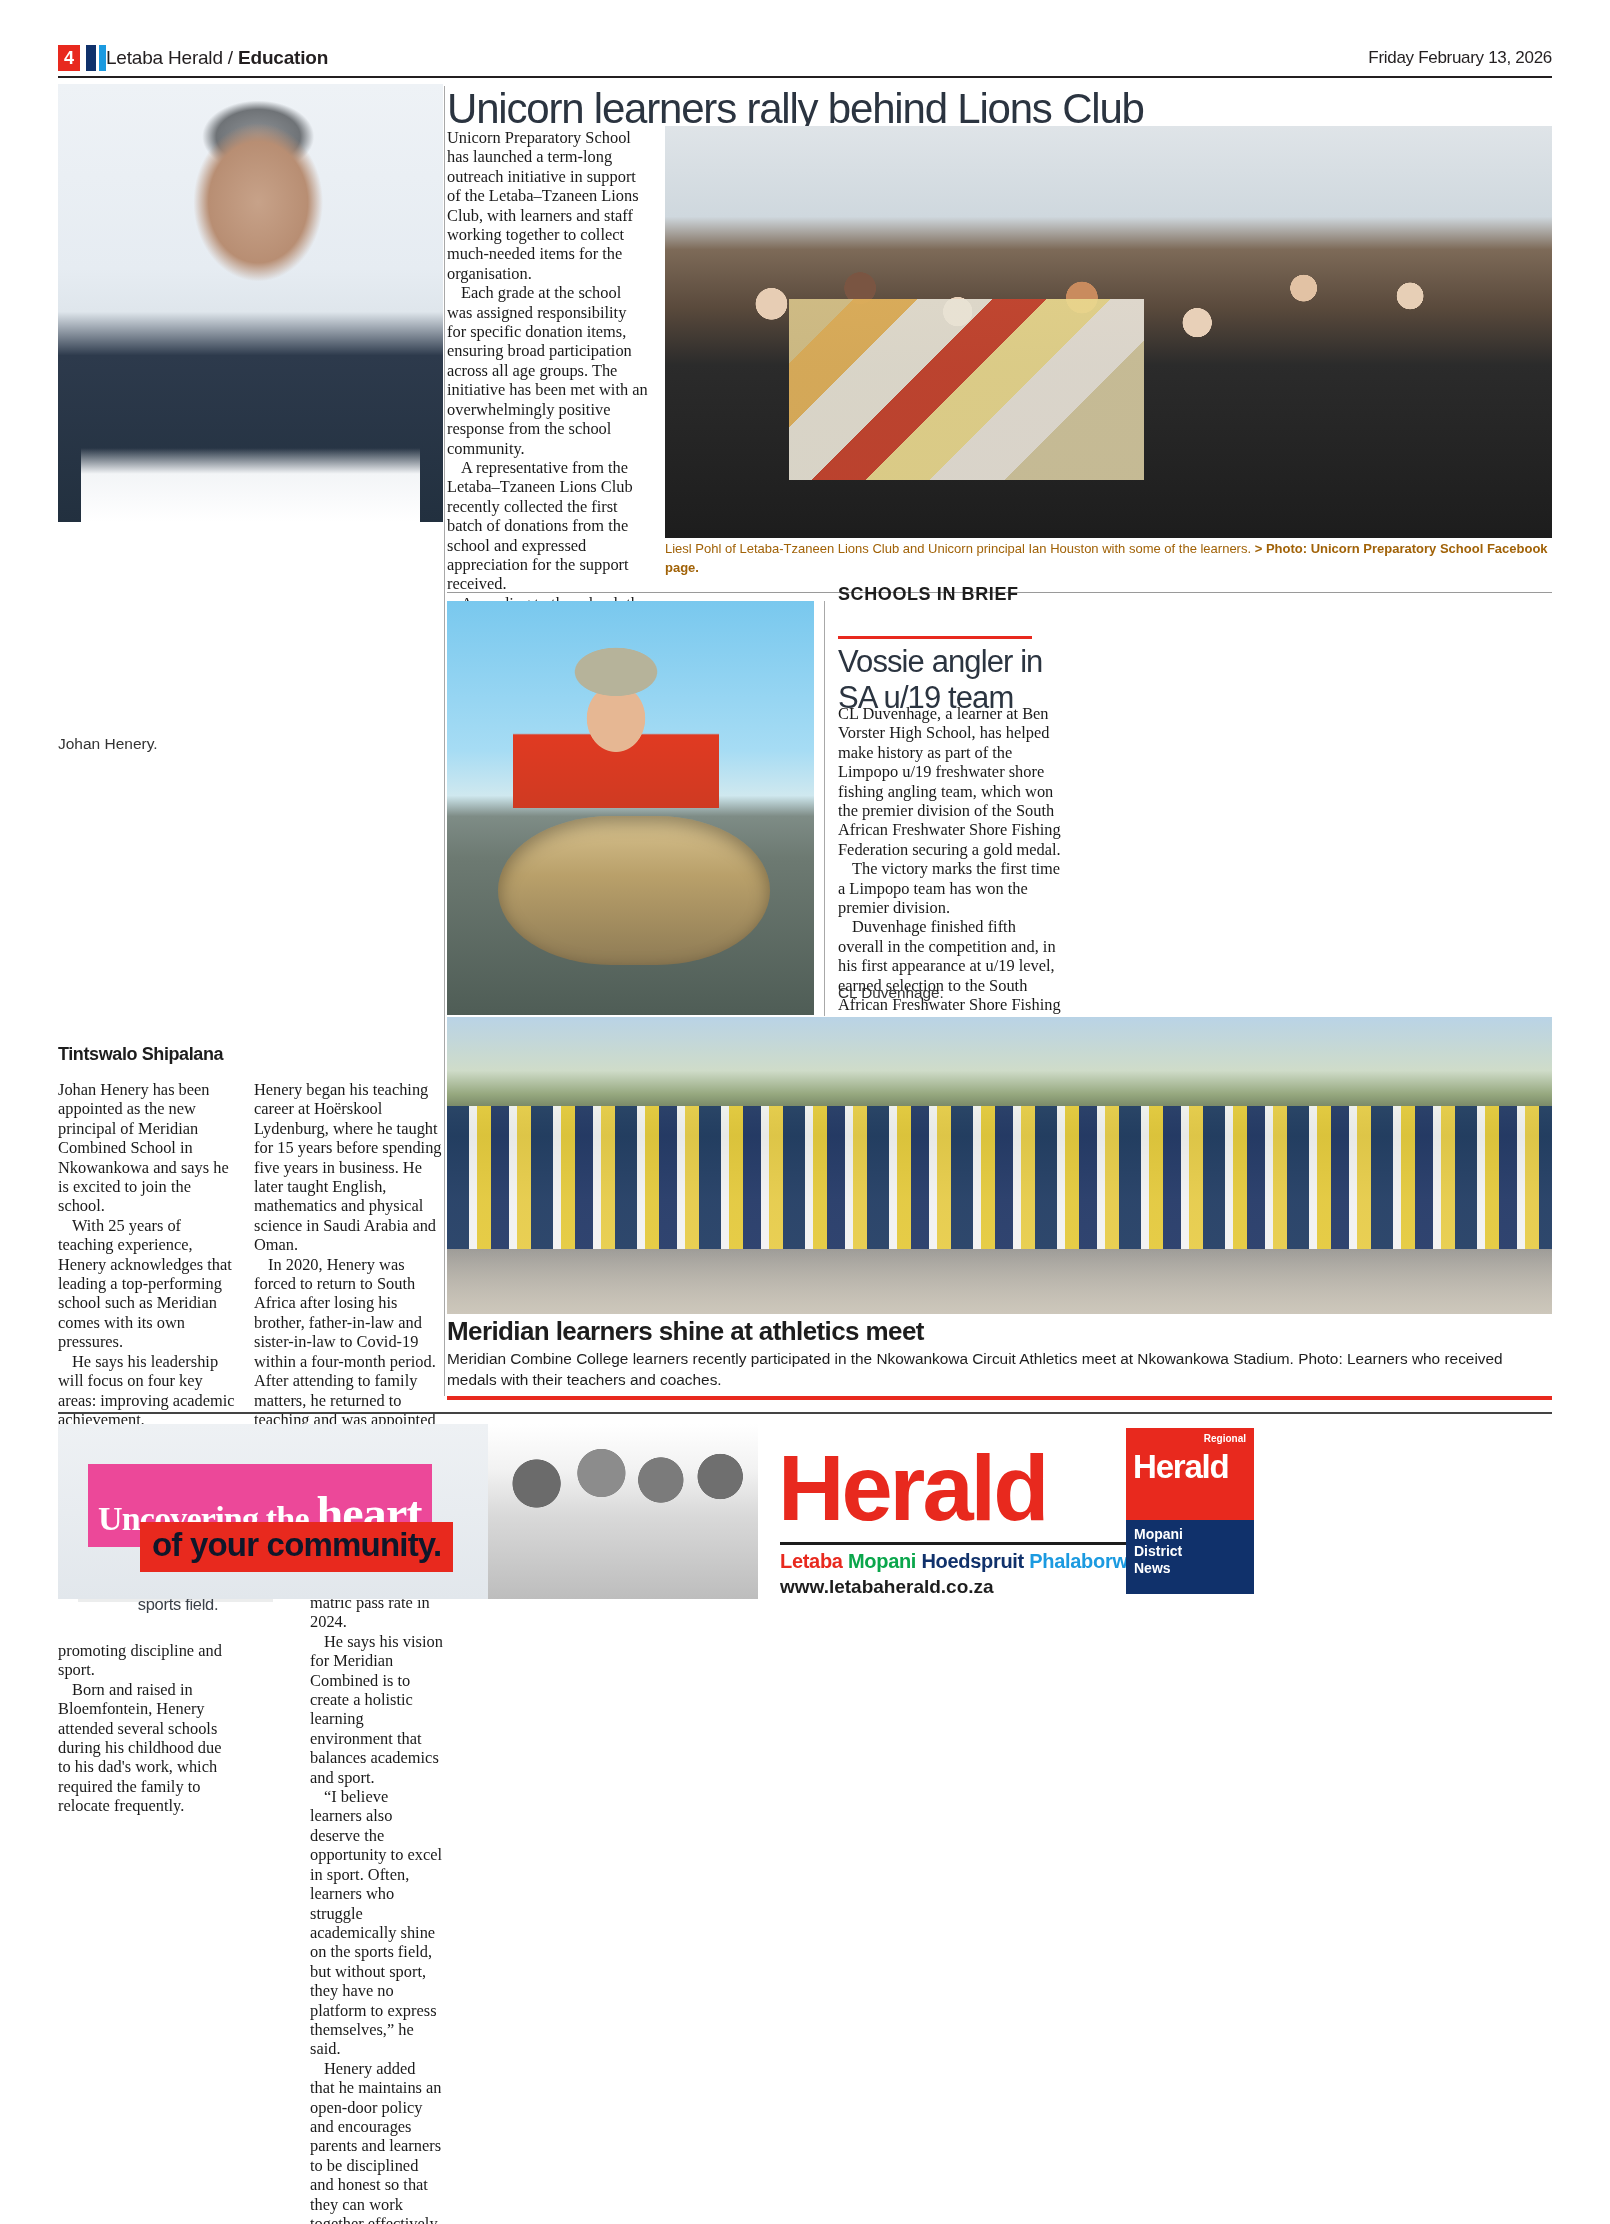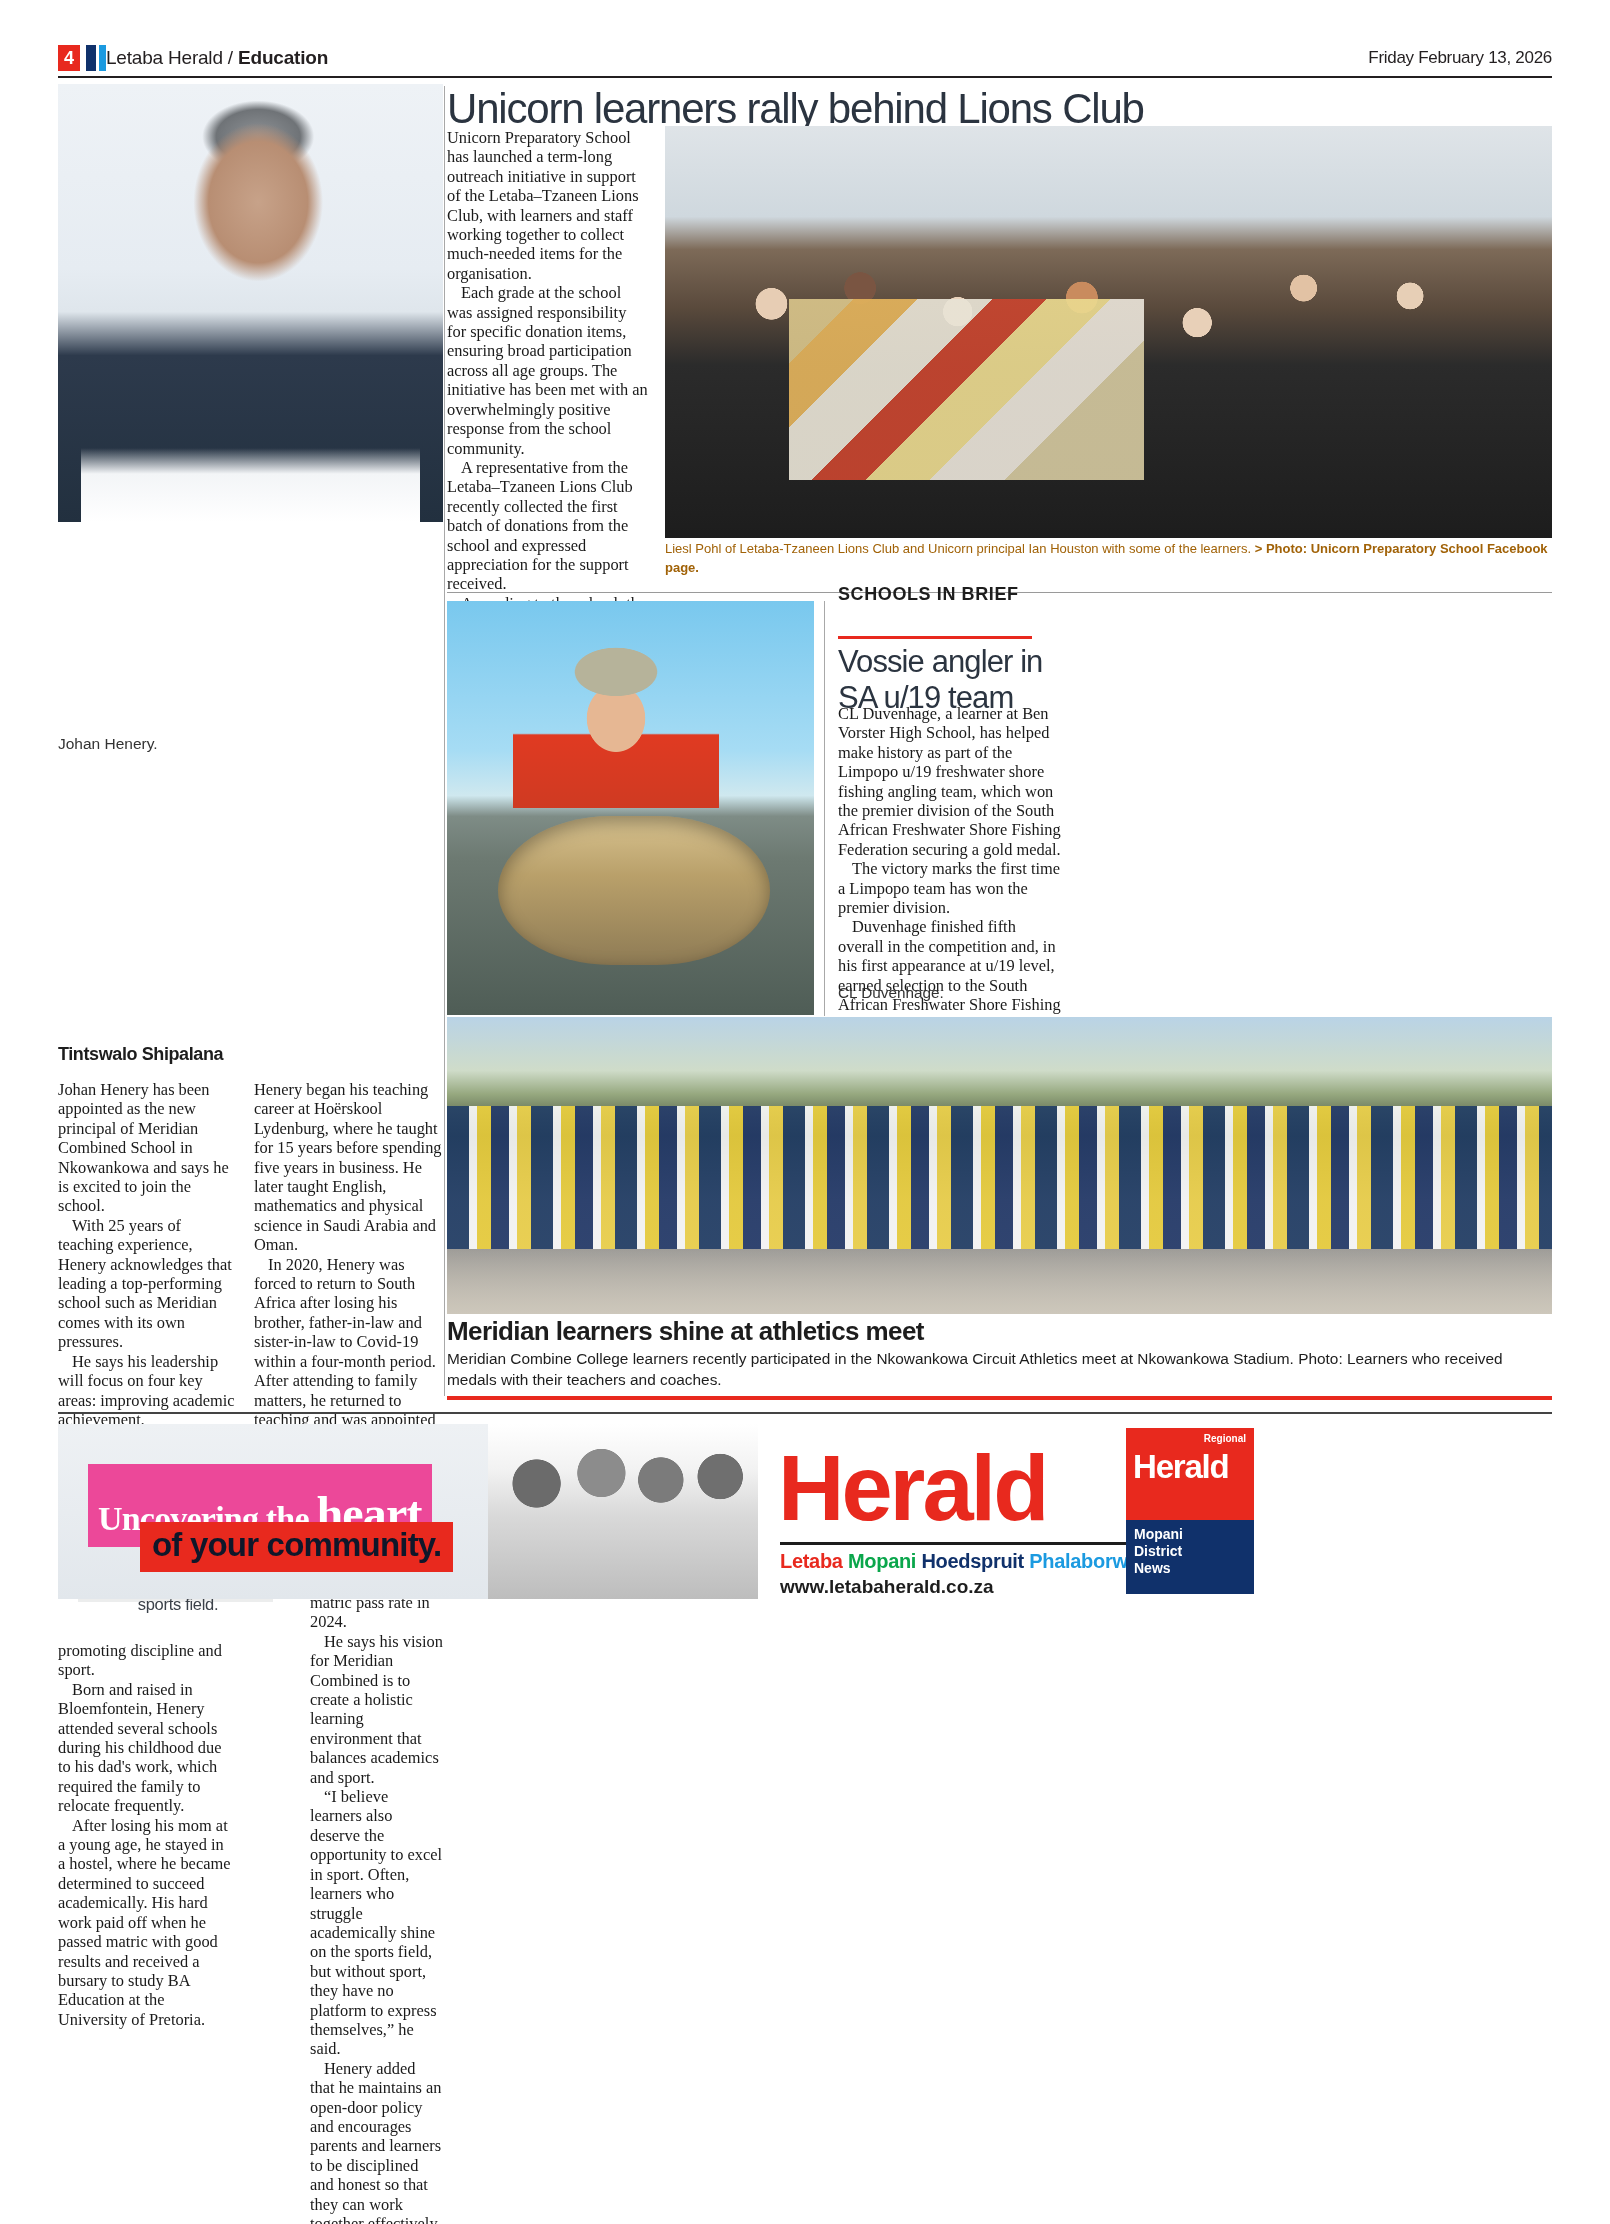--- a/index.html
+++ b/index.html
@@ -346,21 +346,20 @@
       <p>In 2020, Henery was forced to return to South Africa after losing his brother, father-in-law and sister-in-law to Covid-19 within a four-month period. After attending to family matters, he returned to teaching and was appointed principal of Rising Academy in Malelane. Under his leadership, the school achieved its first-ever 100%</p>
     </div>
 
   <div id="pullquote"></div>
   <div id="quote-mark">“</div>
   <div id="pullquote-text">I believe learners also deserve the opportunity to excel in sport. Often, learners who struggle academically shine on the sports field.</div>
 
   <div class="body-col" id="left-col-a2">
       <p>promoting discipline and sport.</p>
       <p>Born and raised in Bloemfontein, Henery attended several schools during his childhood due to his dad's work, which required the family to relocate frequently.</p>
-      <p>After losing his mom at a young age, he stayed in a hostel, where he became determined to succeed academically. His hard work paid off when he passed matric with good results and received a bursary to study BA Education at the University of Pretoria.</p>
     </div>
   <div class="body-col" id="left-col-b2">
       <p>matric pass rate in 2024.</p>
       <p>He says his vision for Meridian Combined is to create a holistic learning environment that balances academics and sport.</p>
       <p>“I believe learners also deserve the opportunity to excel in sport. Often, learners who struggle academically shine on the sports field, but without sport, they have no platform to express themselves,” he said.</p>
       <p>Henery added that he maintains an open-door policy and encourages parents and learners to be disciplined and honest so that they can work together effectively.</p>
     </div>
 
   <div class="cr" style="left:444px; top:86px; height:1310px;"></div>
 

